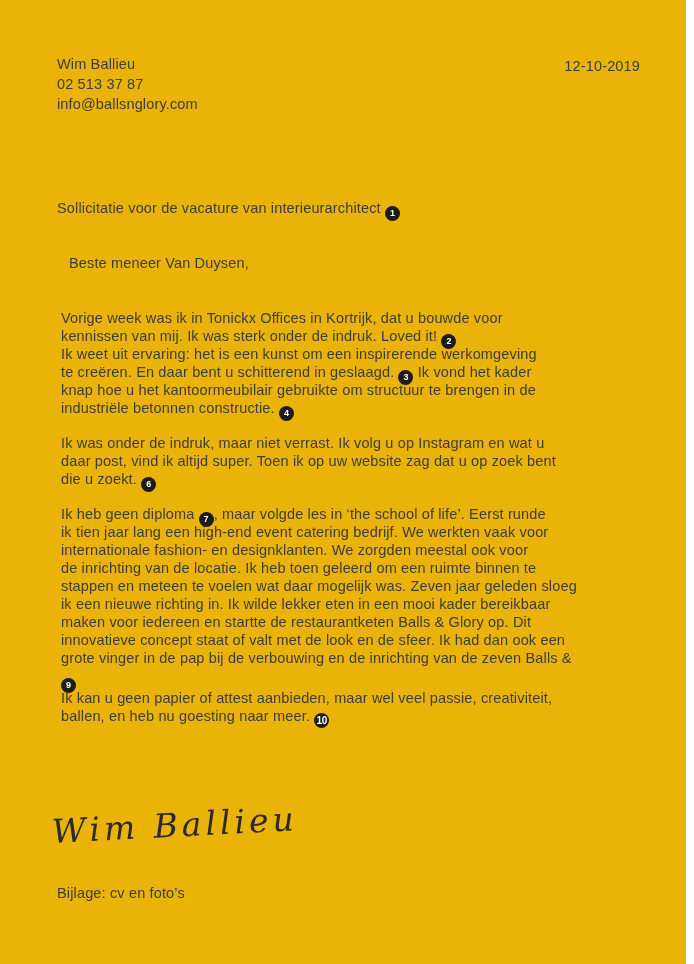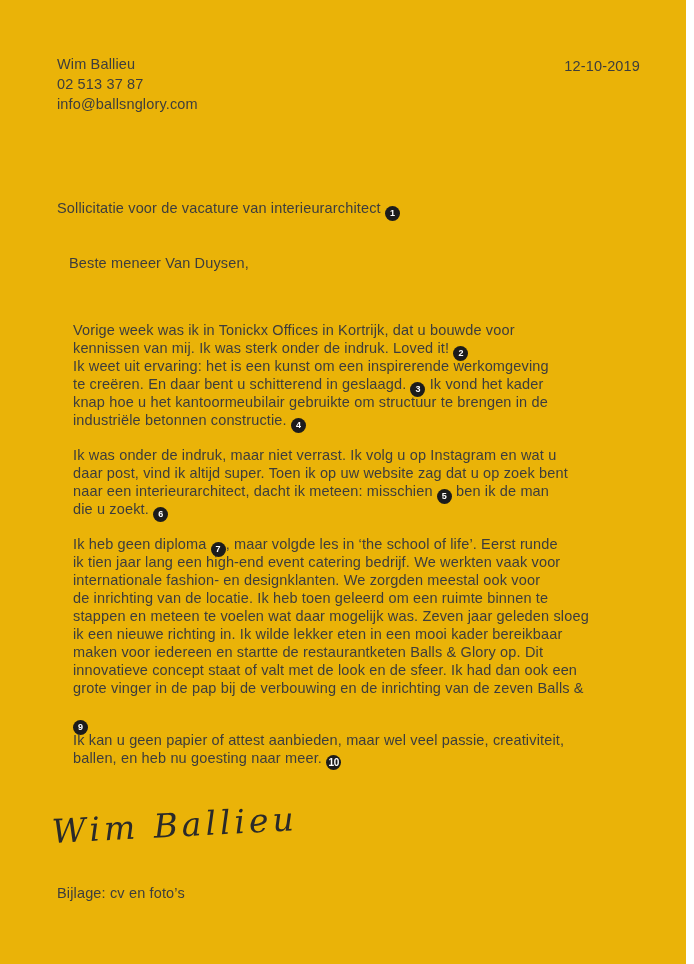--- a/index.html
+++ b/index.html
@@ -43,21 +43,21 @@
     top: 254px;
     line-height: 18px;
     margin-left: 12px;
   }
   .letter-body {
     position: absolute;
     left: 57px;
     top: 305px;
     width: 600px;
   }
-  .para { margin: 16px; }
+  .para { margin: 4px; }
   .para.gap { margin-bottom: 17px; }
   .line {
     white-space: pre;
     height: 18px;
     line-height: 18px;
   }
   .marker {
     display: inline-block;
     width: 15px;
     height: 15px;
@@ -116,21 +116,20 @@
         <div class="line"><span>Vorige week was ik in Tonickx Offices in Kortrijk, dat u bouwde voor</span></div>
         <div class="line"><span>kennissen van mij. Ik was sterk onder de indruk. Loved it! </span><span class="marker">2</span></div>
         <div class="line"><span>Ik weet uit ervaring: het is een kunst om een inspirerende werkomgeving</span></div>
         <div class="line"><span>te creëren. En daar bent u schitterend in geslaagd. </span><span class="marker">3</span><span> Ik vond het kader</span></div>
         <div class="line"><span>knap hoe u het kantoormeubilair gebruikte om structuur te brengen in de</span></div>
         <div class="line"><span>industriële betonnen constructie. </span><span class="marker">4</span></div>
       </div>
       <div class="para gap">
         <div class="line"><span>Ik was onder de indruk, maar niet verrast. Ik volg u op Instagram en wat u</span></div>
         <div class="line"><span>daar post, vind ik altijd super. Toen ik op uw website zag dat u op zoek bent</span></div>
-        <div class="line"><span>naar een interieurarchitect, dacht ik meteen: misschien </span><span class="marker">5</span><span> ben ik de man</span></div>
         <div class="line"><span>die u zoekt. </span><span class="marker">6</span></div>
       </div>
       <div class="para">
         <div class="line"><span>Ik heb geen diploma </span><span class="marker">7</span><span>, maar volgde les in ‘the school of life’. Eerst runde</span></div>
         <div class="line"><span>ik tien jaar lang een high-end event catering bedrijf. We werkten vaak voor</span></div>
         <div class="line"><span>internationale fashion- en designklanten. We zorgden meestal ook voor</span></div>
         <div class="line"><span>de inrichting van de locatie. Ik heb toen geleerd om een ruimte binnen te</span></div>
         <div class="line"><span>stappen en meteen te voelen wat daar mogelijk was. Zeven jaar geleden sloeg</span></div>
         <div class="line"><span>ik een nieuwe richting in. Ik wilde lekker eten in een mooi kader bereikbaar</span></div>
         <div class="line"><span>maken voor iedereen en startte de restaurantketen Balls &amp; Glory op. Dit</span></div>

